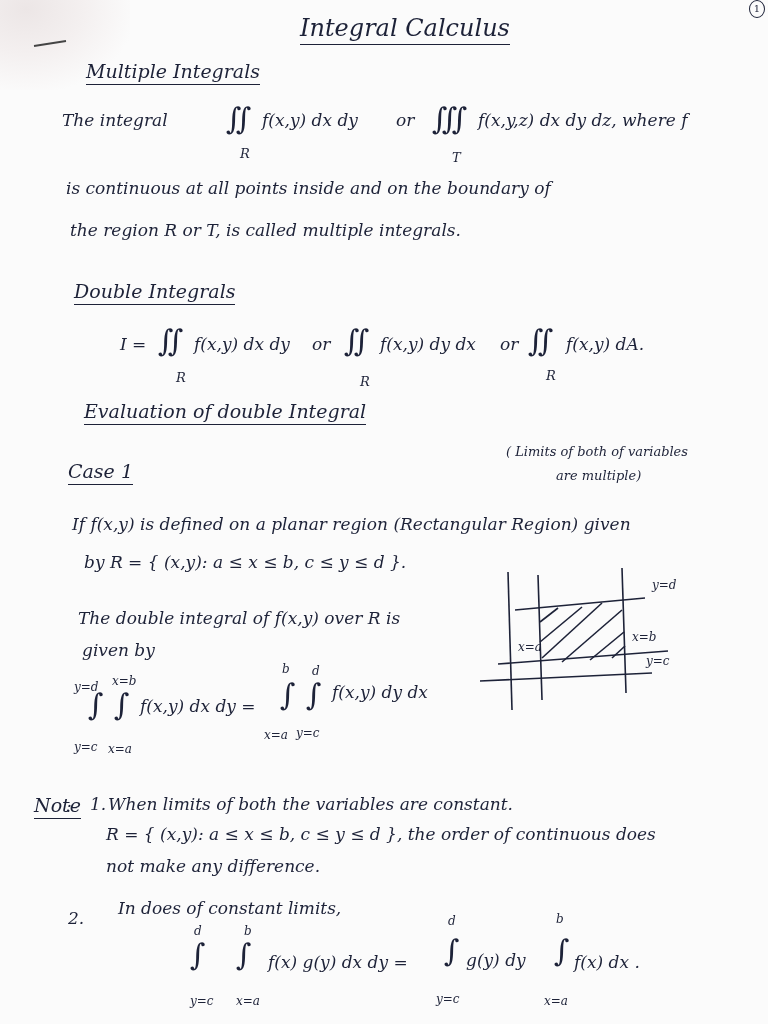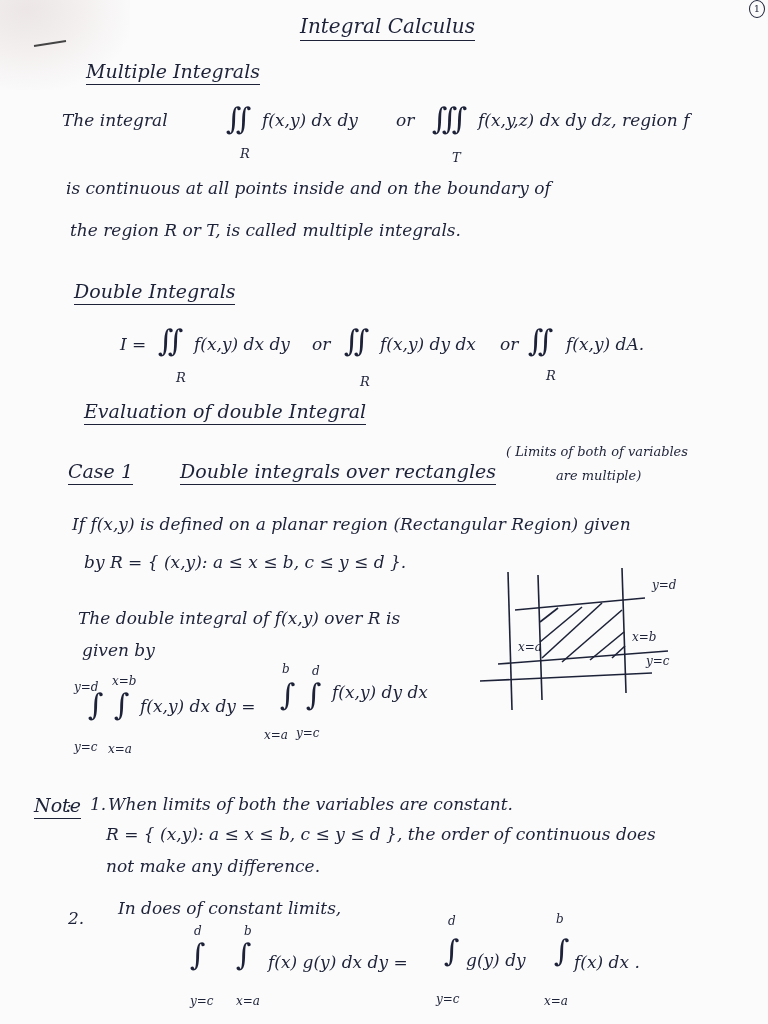--- a/index.html
+++ b/index.html
@@ -9,21 +9,21 @@
     font-family:"DejaVu Serif", serif;
     color:#1d2238;
   }
   .page { position:absolute; inset:0; }
   .shade {
     position:absolute; left:0; top:0; width:130px; height:90px;
     background:radial-gradient(ellipse at 20% 10%, #ece6e6 0%, #f4f0f0 40%, rgba(251,251,251,0) 75%);
   }
   .abs { position:absolute; white-space:nowrap; }
   .hand { font-family:"DejaVu Serif", serif; font-style:italic; }
-  .title { font-size:20px; }
+  .title { font-size:24px; }
   .h { font-size:19px; }
   .t { font-size:17px; }
   .s { font-size:13px; }
   .u { border-bottom:1.6px solid #1d2238; padding-bottom:2px; }
   .int { font-family:"DejaVu Serif", serif; font-size:30px; font-style:normal; line-height:1; }
   .lim { font-size:12px; font-style:italic; }
   .pageno {
     position:absolute; left:749px; top:0px; width:14px; height:16px;
     border:1.4px solid #1d2238; border-radius:50%; font-size:10px; text-align:center; line-height:16px;
   }
@@ -45,21 +45,21 @@
 
   <div class="abs hand h u" style="left:86px; top:60px;">Multiple Integrals</div>
 
   <div class="abs hand t" style="left:62px; top:110px;">The integral</div>
   <div class="abs int" style="left:226px; top:104px;">∬</div>
   <div class="abs hand s" style="left:240px; top:146px;">R</div>
   <div class="abs hand t" style="left:262px; top:110px;">f(x,y) dx dy</div>
   <div class="abs hand t" style="left:396px; top:110px;">or</div>
   <div class="abs int" style="left:432px; top:104px;">∭</div>
   <div class="abs hand s" style="left:452px; top:150px;">T</div>
-  <div class="abs hand t" style="left:478px; top:110px;">f(x,y,z) dx dy dz, region f</div>
+  <div class="abs hand t" style="left:478px; top:110px;">f(x,y,z) dx dy dz, where f</div>
 
   <div class="abs hand t" style="left:66px; top:178px;">is continuous at all points inside and on the boundary of</div>
   <div class="abs hand t" style="left:70px; top:220px;">the region R or T, is called multiple integrals.</div>
 
   <div class="abs hand h u" style="left:74px; top:280px;">Double Integrals</div>
 
   <div class="abs hand t" style="left:120px; top:334px;">I =</div>
   <div class="abs int" style="left:158px; top:326px;">∬</div>
   <div class="abs hand s" style="left:176px; top:370px;">R</div>
   <div class="abs hand t" style="left:194px; top:334px;">f(x,y) dx dy</div>
@@ -68,21 +68,20 @@
   <div class="abs hand s" style="left:360px; top:374px;">R</div>
   <div class="abs hand t" style="left:380px; top:334px;">f(x,y) dy dx</div>
   <div class="abs hand t" style="left:500px; top:334px;">or</div>
   <div class="abs int" style="left:528px; top:326px;">∬</div>
   <div class="abs hand s" style="left:546px; top:368px;">R</div>
   <div class="abs hand t" style="left:566px; top:334px;">f(x,y) dA.</div>
 
   <div class="abs hand h u" style="left:84px; top:400px;">Evaluation of double Integral</div>
 
   <div class="abs hand h u" style="left:68px; top:460px;">Case 1</div>
-  <div class="abs hand h u" style="left:180px; top:460px;">Double integrals over rectangles</div>
   <div class="abs hand s" style="left:506px; top:444px;">( Limits of both of variables</div>
   <div class="abs hand s" style="left:556px; top:468px;">are multiple)</div>
 
   <div class="abs hand t" style="left:72px; top:514px;">If f(x,y) is defined on a planar region (Rectangular Region) given</div>
   <div class="abs hand t" style="left:84px; top:552px;">by   R = { (x,y): a ≤ x ≤ b, c ≤ y ≤ d }.</div>
   <div class="abs hand t" style="left:78px; top:608px;">The double integral of f(x,y) over R is</div>
   <div class="abs hand t" style="left:82px; top:640px;">given by</div>
 
   <div class="abs lim" style="left:74px; top:680px;">y=d</div>
   <div class="abs lim" style="left:112px; top:674px;">x=b</div>

